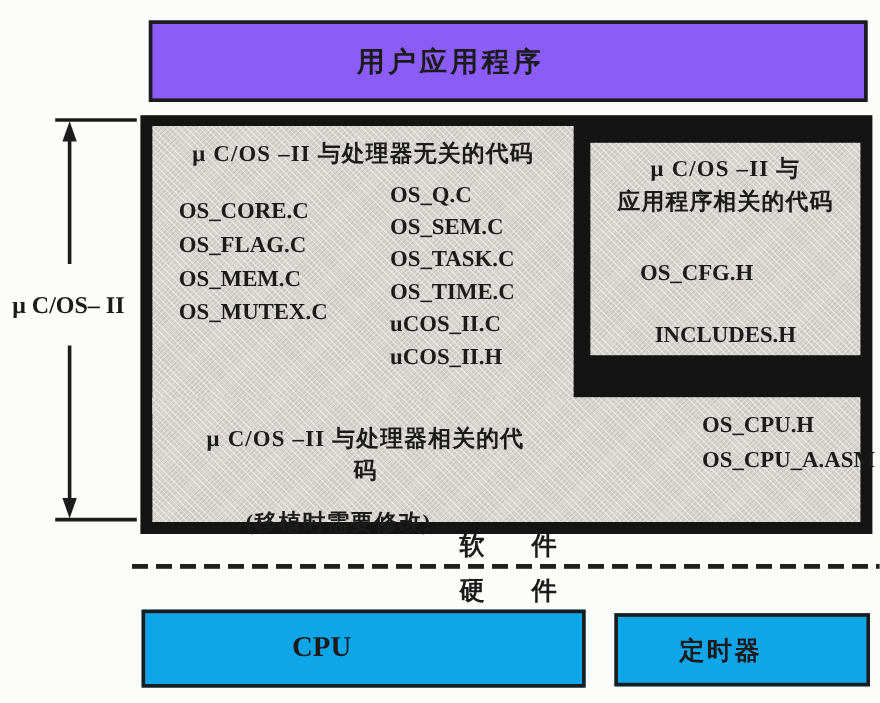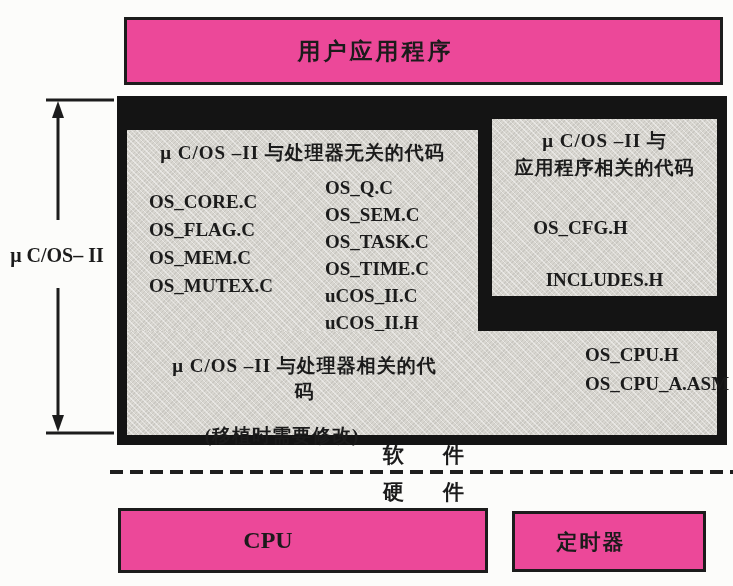--- a/index.html
+++ b/index.html
@@ -9,21 +9,21 @@
     background: #fcfcfa;
     font-family: "Liberation Serif", serif;
     color: #1b1b1b;
     overflow: hidden;
   }
   .abs { position: absolute; }
 
   
   .top-box {
     left: 124px; top: 17px; width: 599px; height: 68px;
-    border: 3px solid #1c1c1c; background: #ec4899;
+    border: 3px solid #1c1c1c; background: #8b5cf6;
     display: flex; align-items: center; justify-content: center;
   }
   .top-box .label {
     font-size: 23px; font-weight: bold; letter-spacing: 3px;
     transform: translateX(-48px);
   }
 
   
   .arrow-svg { left: 0; top: 94px; }
   .os-label {
@@ -36,21 +36,21 @@
     left: 117px; top: 96px; width: 610px; height: 349px;
     background: #141414;
   }
   .panel {
     position: absolute;
     background-color: #d8d6d0;
     background-image:
       repeating-linear-gradient(45deg, rgba(255,255,255,0.45) 0 1px, transparent 1px 4px),
       repeating-linear-gradient(-45deg, rgba(0,0,0,0.07) 0 1px, transparent 1px 3px);
   }
-  .panel-independent { left: 10px; top: 9px;  width: 351px; height: 240px; margin-top: 25px; }
+  .panel-independent { left: 10px; top: 9px;  width: 351px; height: 240px; }
   .panel-app         { left: 375px; top: 23px; width: 225px; height: 177px; }
   .panel-cpu         { left: 10px; top: 235px; width: 590px; height: 104px; }
 
   .panel-title {
     position: absolute; left: 0; width: 100%; text-align: center;
     font-size: 19px; font-weight: bold; letter-spacing: 1px;
   }
   .file { font-size: 19px; font-weight: bold; white-space: nowrap; }
 
   .col1 { position: absolute; left: 22px; top: 58px; line-height: 28px; }
@@ -72,26 +72,26 @@
   }
   .sw-label { top: 441px; }
   .hw-label { top: 478px; }
   .dash-line {
     left: 110px; top: 470px; width: 623px; height: 4px;
     background: repeating-linear-gradient(90deg, #1e1e1e 0 13px, transparent 13px 20px);
   }
 
   
   .hw-box {
-    border: 3px solid #1c1c1c; background: #ec4899;
+    border: 3px solid #1c1c1c; background: #0ea5e9;
     display: flex; align-items: center; justify-content: center;
   }
   .cpu-box   { left: 118px; top: 508px; width: 370px; height: 65px; }
   .cpu-box .label { font-size: 24px; font-weight: bold; transform: translateX(-35px); }
-  .timer-box { left: 512px; top: 511px; width: 194px; height: 61px; }
+  .timer-box { left: 512px; top: 511px; width: 213px; height: 61px; }
   .timer-box .label { font-size: 21px; font-weight: bold; letter-spacing: 2px; transform: translateX(-18px); }
 </style>
 </head>
 <body>
 
 <div class="abs top-box">
   <span class="label">用户应用程序</span>
 </div>
 
 <svg class="abs arrow-svg" width="120" height="345" viewBox="0 0 120 345">

